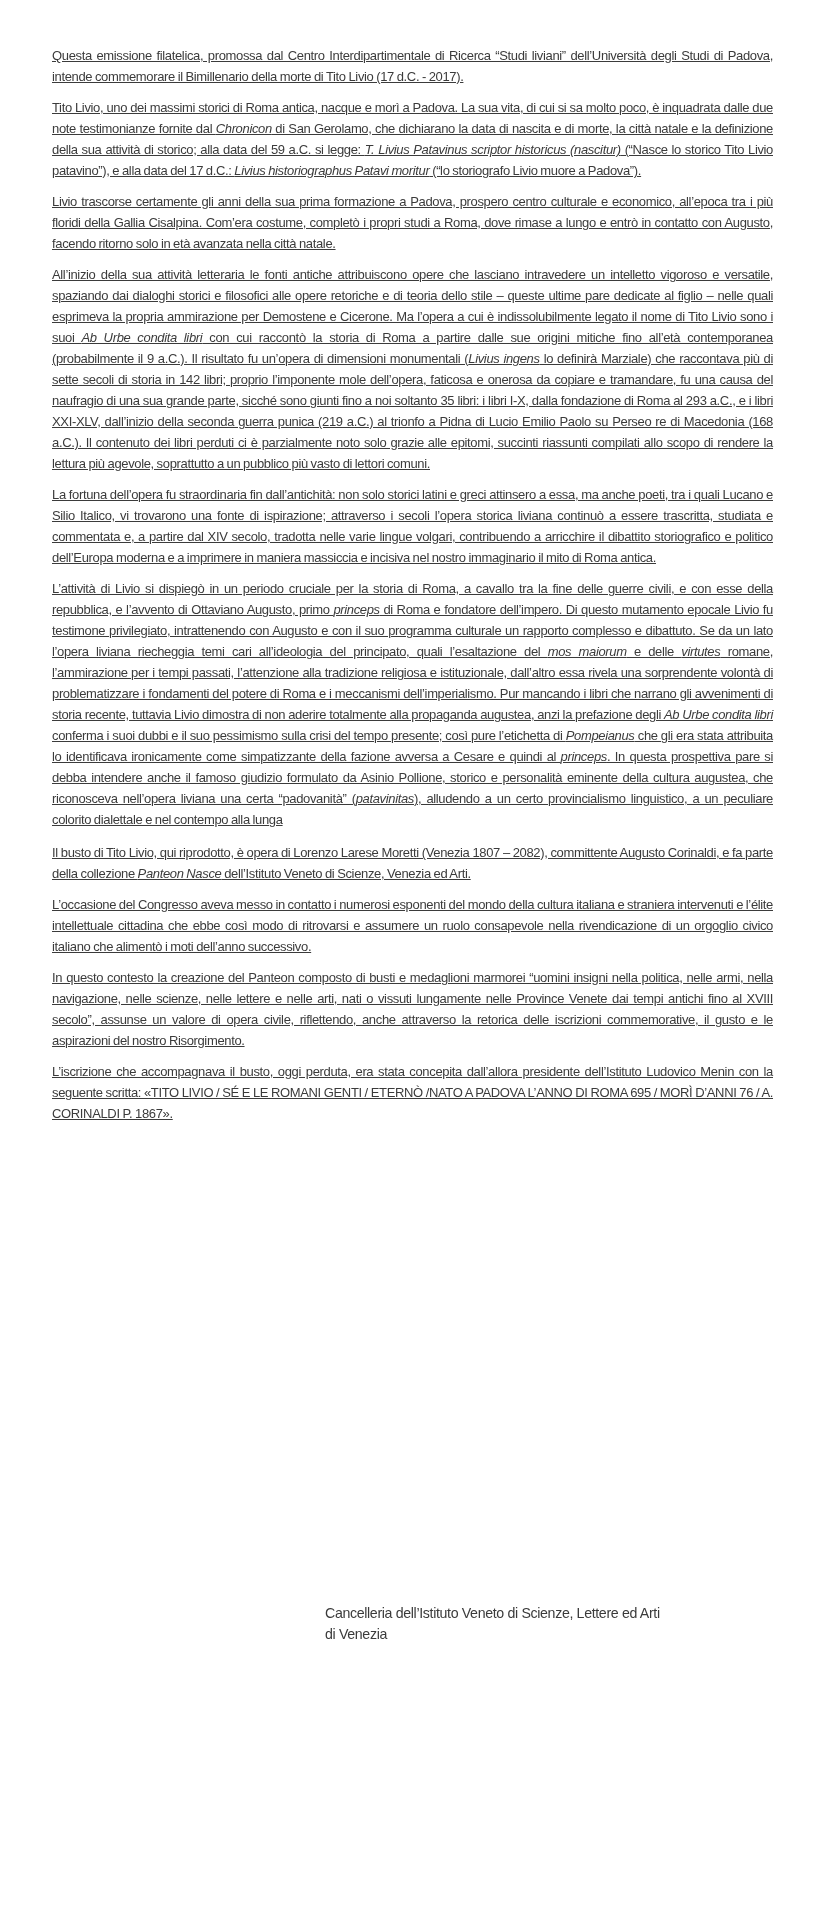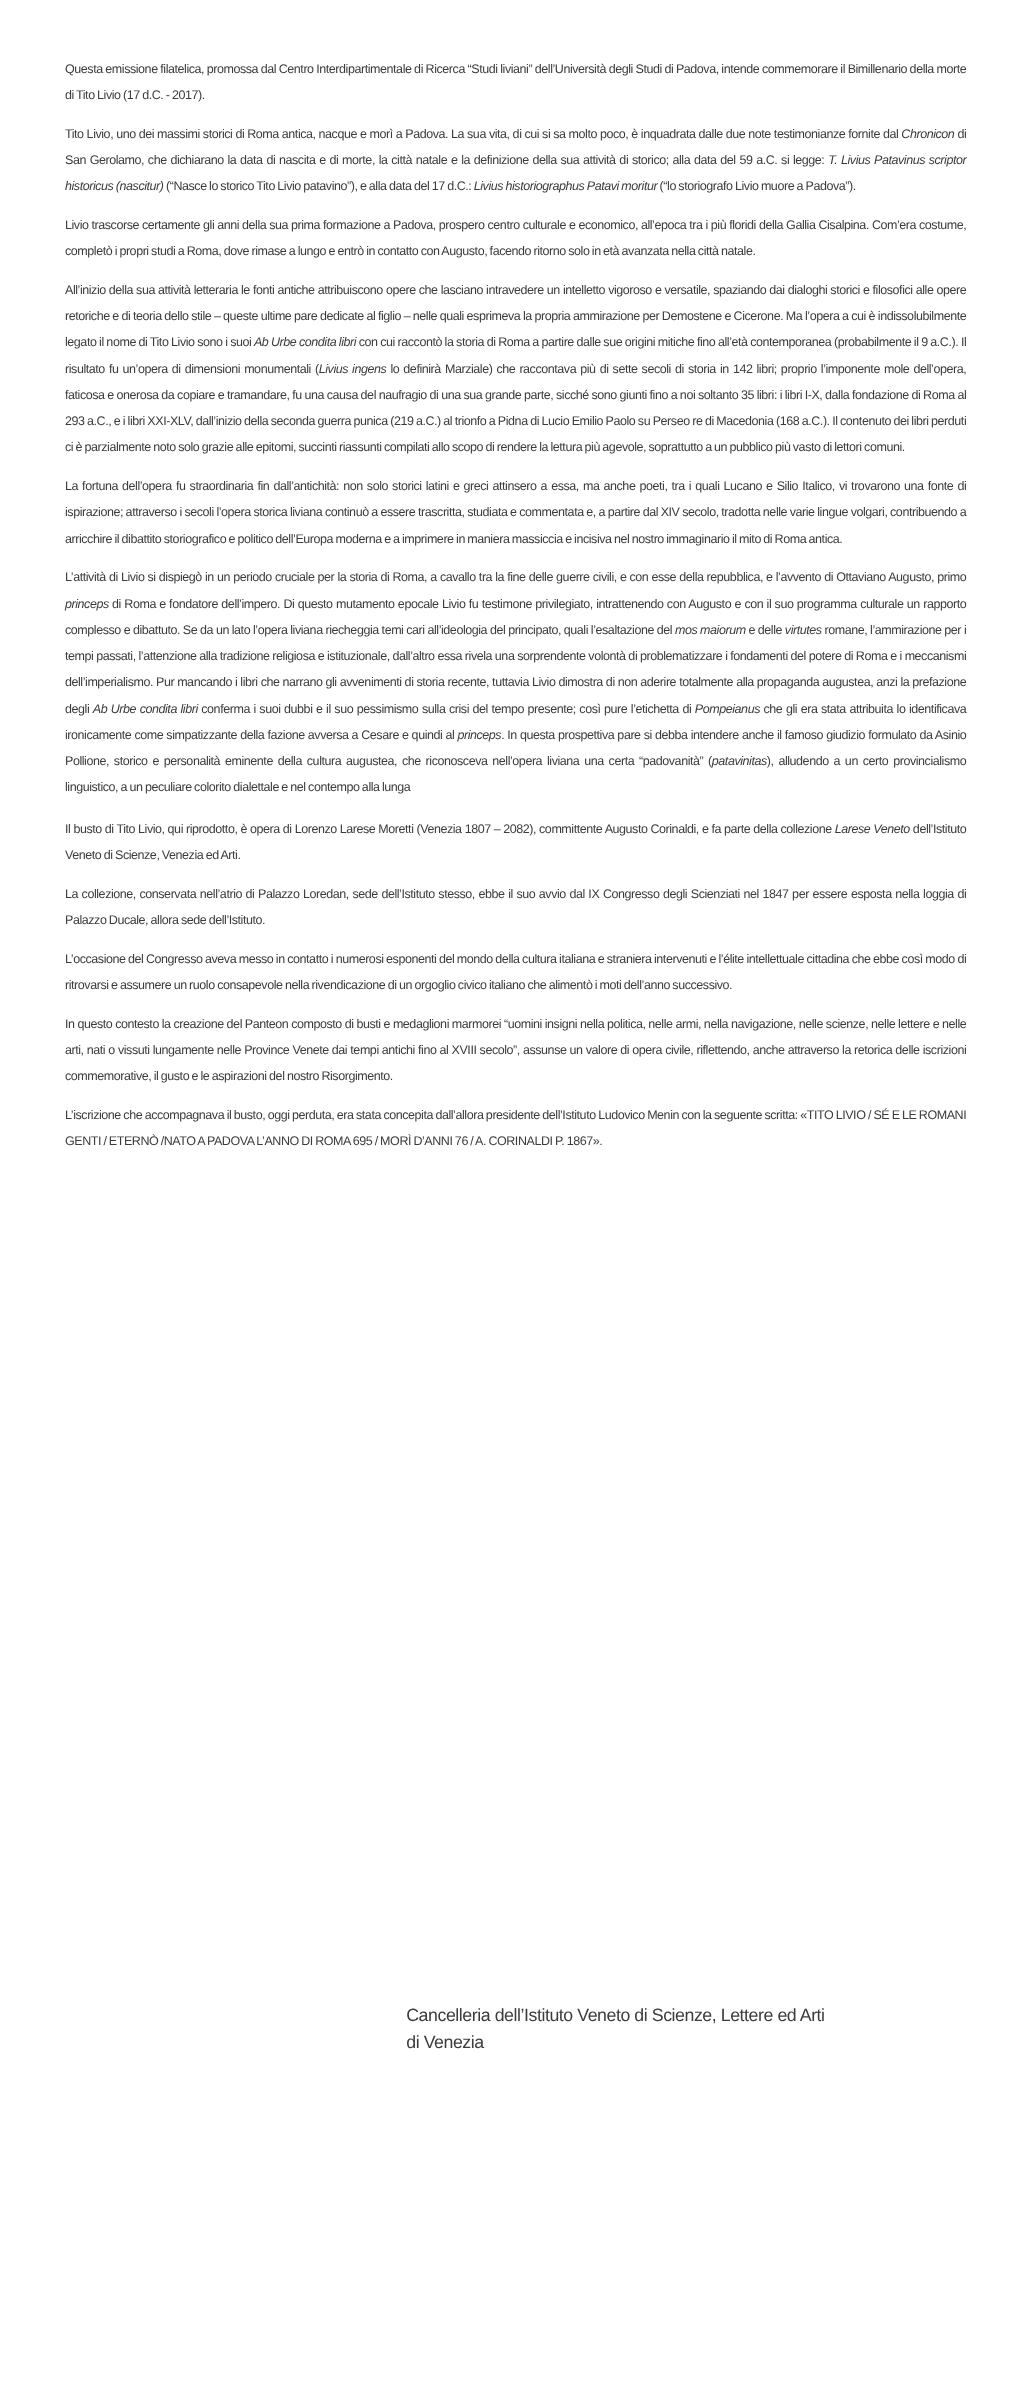--- a/index.html
+++ b/index.html
@@ -1,21 +1,21 @@
 <!DOCTYPE html>
 <html><head>
 <meta charset="utf-8">
 <style>
   html, body { margin: 0; padding: 0; background: #ffffff; }
   body { width: 825px; height: 1916px; position: relative; overflow: hidden; }
   .page {
     position: absolute; left: 52px; top: 45px; width: 721px;
     font-family: "Liberation Sans", sans-serif;
-    font-size: 10px; line-height: 21px; color: #3b3b3b;
-    letter-spacing: -0.35px; word-spacing: -0.5px;
+    font-size: 13px; line-height: 21px; color: #3b3b3b;
+    letter-spacing: -0.35px; word-spacing: -0.5px; text-decoration: underline;
   }
   .page p { margin: 0 0 10px 0; text-align: justify; text-align-last: left; }
   .page p.break-before { margin-top: 12px; }
   .signature {
     position: absolute; left: 325px; top: 1603px; width: 440px;
     font-family: "Liberation Sans", sans-serif;
     font-size: 14.2px; line-height: 21px; color: #3b3b3b;
     letter-spacing: -0.35px;
   }
   .seg-i { font-style: italic; }
@@ -23,22 +23,21 @@
 </head>
 <body>
 
 <div class="page">
   <p><span>Questa emissione filatelica, promossa dal Centro Interdipartimentale di Ricerca “Studi liviani” dell’Università degli Studi di Padova, intende commemorare il Bimillenario della morte di Tito Livio (17 d.C. - 2017).</span></p>
   <p><span>Tito Livio, uno dei massimi storici di Roma antica, nacque e morì a Padova. La sua vita, di cui si sa molto poco, è inquadrata dalle due note testimonianze fornite dal </span><span class="seg-i">Chronicon</span><span> di San Gerolamo, che dichiarano la data di nascita e di morte, la città natale e la definizione della sua attività di storico; alla data del 59 a.C. si legge: </span><span class="seg-i">T. Livius Patavinus scriptor historicus (nascitur)</span><span> (“Nasce lo storico Tito Livio patavino”), e alla data del 17 d.C.: </span><span class="seg-i">Livius historiographus Patavi moritur</span><span> (“lo storiografo Livio muore a Padova”).</span></p>
   <p><span>Livio trascorse certamente gli anni della sua prima formazione a Padova, prospero centro culturale e economico, all’epoca tra i più floridi della Gallia Cisalpina. Com’era costume, completò i propri studi a Roma, dove rimase a lungo e entrò in contatto con Augusto, facendo ritorno solo in età avanzata nella città natale.</span></p>
   <p><span>All’inizio della sua attività letteraria le fonti antiche attribuiscono opere che lasciano intravedere un intelletto vigoroso e versatile, spaziando dai dialoghi storici e filosofici alle opere retoriche e di teoria dello stile – queste ultime pare dedicate al figlio – nelle quali esprimeva la propria ammirazione per Demostene e Cicerone. Ma l’opera a cui è indissolubilmente legato il nome di Tito Livio sono i suoi </span><span class="seg-i">Ab Urbe condita libri</span><span> con cui raccontò la storia di Roma a partire dalle sue origini mitiche fino all’età contemporanea (probabilmente il 9 a.C.). Il risultato fu un’opera di dimensioni monumentali (</span><span class="seg-i">Livius ingens</span><span> lo definirà Marziale) che raccontava più di sette secoli di storia in 142 libri; proprio l’imponente mole dell’opera, faticosa e onerosa da copiare e tramandare, fu una causa del naufragio di una sua grande parte, sicché sono giunti fino a noi soltanto 35 libri: i libri I-X, dalla fondazione di Roma al 293 a.C., e i libri XXI-XLV, dall’inizio della seconda guerra punica (219 a.C.) al trionfo a Pidna di Lucio Emilio Paolo su Perseo re di Macedonia (168 a.C.). Il contenuto dei libri perduti ci è parzialmente noto solo grazie alle epitomi, succinti riassunti compilati allo scopo di rendere la lettura più agevole, soprattutto a un pubblico più vasto di lettori comuni.</span></p>
   <p><span>La fortuna dell’opera fu straordinaria fin dall’antichità: non solo storici latini e greci attinsero a essa, ma anche poeti, tra i quali Lucano e Silio Italico, vi trovarono una fonte di ispirazione; attraverso i secoli l’opera storica liviana continuò a essere trascritta, studiata e commentata e, a partire dal XIV secolo, tradotta nelle varie lingue volgari, contribuendo a arricchire il dibattito storiografico e politico dell’Europa moderna e a imprimere in maniera massiccia e incisiva nel nostro immaginario il mito di Roma antica.</span></p>
   <p><span>L’attività di Livio si dispiegò in un periodo cruciale per la storia di Roma, a cavallo tra la fine delle guerre civili, e con esse della repubblica, e l’avvento di Ottaviano Augusto, primo </span><span class="seg-i">princeps</span><span> di Roma e fondatore dell’impero. Di questo mutamento epocale Livio fu testimone privilegiato, intrattenendo con Augusto e con il suo programma culturale un rapporto complesso e dibattuto. Se da un lato l’opera liviana riecheggia temi cari all’ideologia del principato, quali l’esaltazione del </span><span class="seg-i">mos maiorum</span><span> e delle </span><span class="seg-i">virtutes</span><span> romane, l’ammirazione per i tempi passati, l’attenzione alla tradizione religiosa e istituzionale, dall’altro essa rivela una sorprendente volontà di problematizzare i fondamenti del potere di Roma e i meccanismi dell’imperialismo. Pur mancando i libri che narrano gli avvenimenti di storia recente, tuttavia Livio dimostra di non aderire totalmente alla propaganda augustea, anzi la prefazione degli </span><span class="seg-i">Ab Urbe condita libri</span><span> conferma i suoi dubbi e il suo pessimismo sulla crisi del tempo presente; così pure l’etichetta di </span><span class="seg-i">Pompeianus</span><span> che gli era stata attribuita lo identificava ironicamente come simpatizzante della fazione avversa a Cesare e quindi al </span><span class="seg-i">princeps</span><span>. In questa prospettiva pare si debba intendere anche il famoso giudizio formulato da Asinio Pollione, storico e personalità eminente della cultura augustea, che riconosceva nell’opera liviana una certa “padovanità” (</span><span class="seg-i">patavinitas</span><span>), alludendo a un certo provincialismo linguistico, a un peculiare colorito dialettale e nel contempo alla lunga</span></p>
-  <p class="break-before"><span>Il busto di Tito Livio, qui riprodotto, è opera di Lorenzo Larese Moretti (Venezia 1807 – 2082), committente Augusto Corinaldi, e fa parte della collezione </span><span class="seg-i">Larese Veneto</span><span> dell’Istituto Veneto di Scienze, Venezia ed Arti.</span></p>
-  <p><span>La collezione, conservata nell’atrio di Palazzo Loredan, sede dell’Istituto stesso, ebbe il suo avvio dal IX Congresso degli Scienziati nel 1847 per essere esposta nella loggia di Palazzo Ducale, allora sede dell’Istituto.</span></p>
+  <p class="break-before"><span>Il busto di Tito Livio, qui riprodotto, è opera di Lorenzo Larese Moretti (Venezia 1807 – 2082), committente Augusto Corinaldi, e fa parte della collezione </span><span class="seg-i">Panteon Nasce</span><span> dell’Istituto Veneto di Scienze, Venezia ed Arti.</span></p>
   <p><span>L’occasione del Congresso aveva messo in contatto i numerosi  esponenti del mondo della cultura italiana e straniera intervenuti e l’élite intellettuale cittadina che ebbe così modo di ritrovarsi e assumere un ruolo consapevole nella rivendicazione di un orgoglio civico italiano che alimentò i moti dell’anno successivo.</span></p>
   <p><span>In questo contesto la creazione del  Panteon composto di busti e medaglioni marmorei “uomini insigni nella politica, nelle armi, nella navigazione, nelle scienze, nelle lettere e nelle arti, nati o vissuti lungamente nelle Province Venete dai tempi antichi fino al XVIII secolo”, assunse un valore di opera civile, riflettendo, anche attraverso la retorica delle iscrizioni commemorative, il gusto e le aspirazioni del nostro Risorgimento.</span></p>
   <p><span>L’iscrizione che accompagnava il busto, oggi perduta, era stata concepita dall’allora presidente dell’Istituto Ludovico Menin con la seguente scritta: «TITO LIVIO / SÉ E LE ROMANI GENTI / ETERNÒ /NATO A PADOVA L’ANNO DI ROMA 695 / MORÌ D’ANNI 76 / A. CORINALDI P. 1867».</span></p>
 </div>
 
 <div class="signature">
   <div>Cancelleria dell’Istituto Veneto di Scienze, Lettere ed Arti</div>
   <div>di Venezia</div>
 </div>
 

